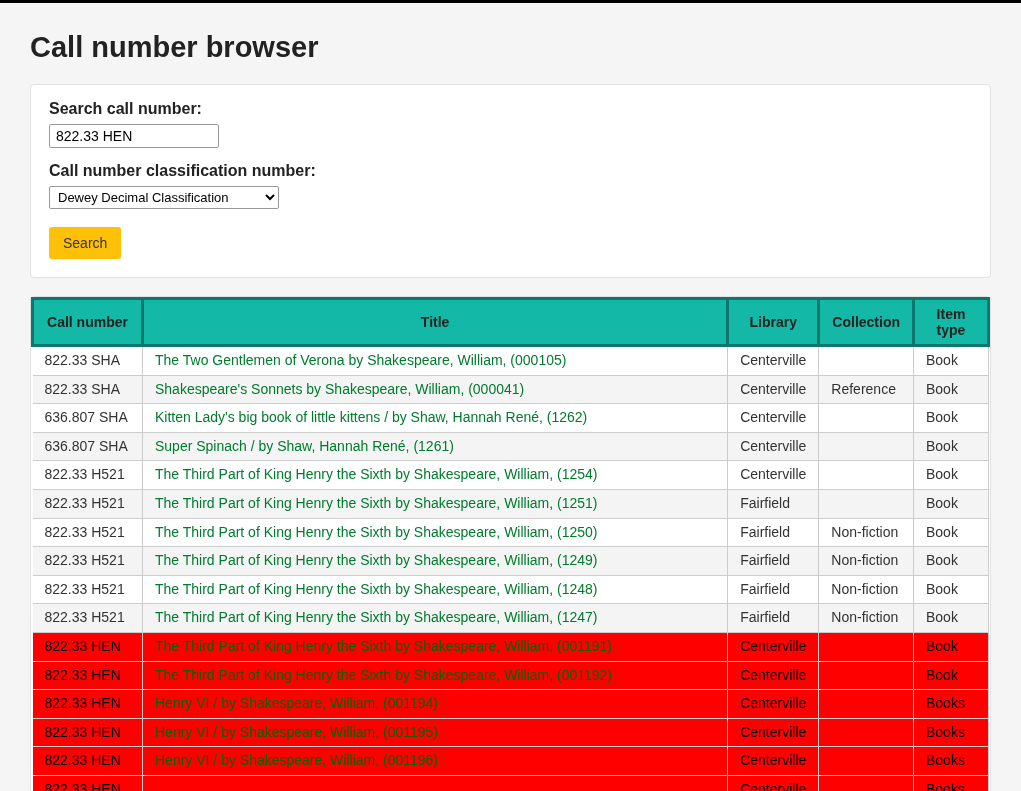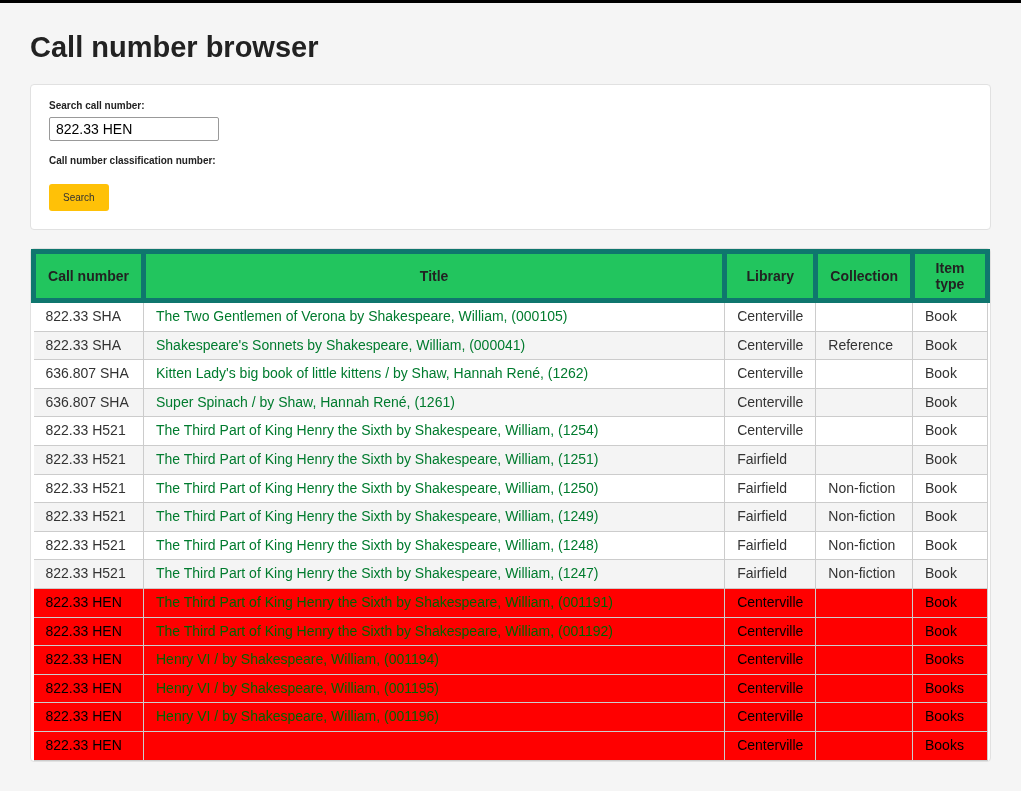--- a/index.html
+++ b/index.html
@@ -29,21 +29,21 @@
       border-radius: 4px;
       padding: 15px 18px 18px;
       margin-bottom: 18px;
     }
     .form-group {
       margin-bottom: 14px;
     }
     .form-label {
       display: block;
       font-weight: bold;
-      font-size: 10px;
+      font-size: 16px;
       margin-bottom: 6px;
       color: #222;
     }
     .text-input {
       width: 170px;
       padding: 3px 6px;
       font-size: 14px;
       border: 1px solid #999;
       border-radius: 2px;
     }
@@ -53,39 +53,39 @@
       font-size: 13px;
       border: 1px solid #999;
       background: #fff;
       border-radius: 2px;
     }
     .btn-search {
       background: #ffc107;
       border: none;
       border-radius: 3px;
       padding: 8px 14px;
-      font-size: 10px;
+      font-size: 14px;
       color: #333;
       cursor: pointer;
       margin-top: 4px;
     }
     .results-panel {
       background: #fff;
       border: 1px solid #e1e1e1;
       border-radius: 4px;
       padding: 0;
     }
     table {
       width: 100%;
       border-collapse: collapse;
       font-size: 14px;
     }
     th {
-      background: #22c55e;
-      border: 5px solid #0f766e;
+      background: #14b8a6;
+      border: 3px solid #0f766e;
       padding: 6px 12px;
       text-align: center;
       font-weight: bold;
       color: #222;
     }
     td {
       border-right: 1px solid #ccc;
       border-bottom: 1px solid #ccc;
       padding: 4px 12px;
       vertical-align: middle;
@@ -121,20 +121,23 @@
 <div class="container">
   <h1>Call number browser</h1>
 
   <div class="search-panel">
     <div class="form-group">
       <label class="form-label">Search call number:</label>
       <input type="text" class="text-input" value="822.33 HEN" style="">
     </div>
     <div class="form-group">
       <label class="form-label">Call number classification number:</label>
+      <select class="select-input">
+        <option>Dewey Decimal Classification</option>
+      </select>
     </div>
     <button class="btn-search">Search</button>
   </div>
 
   <div class="results-panel">
     <table>
       <thead>
         <tr>
           <th class="callno-h">Call number</th>
           <th>Title</th>

